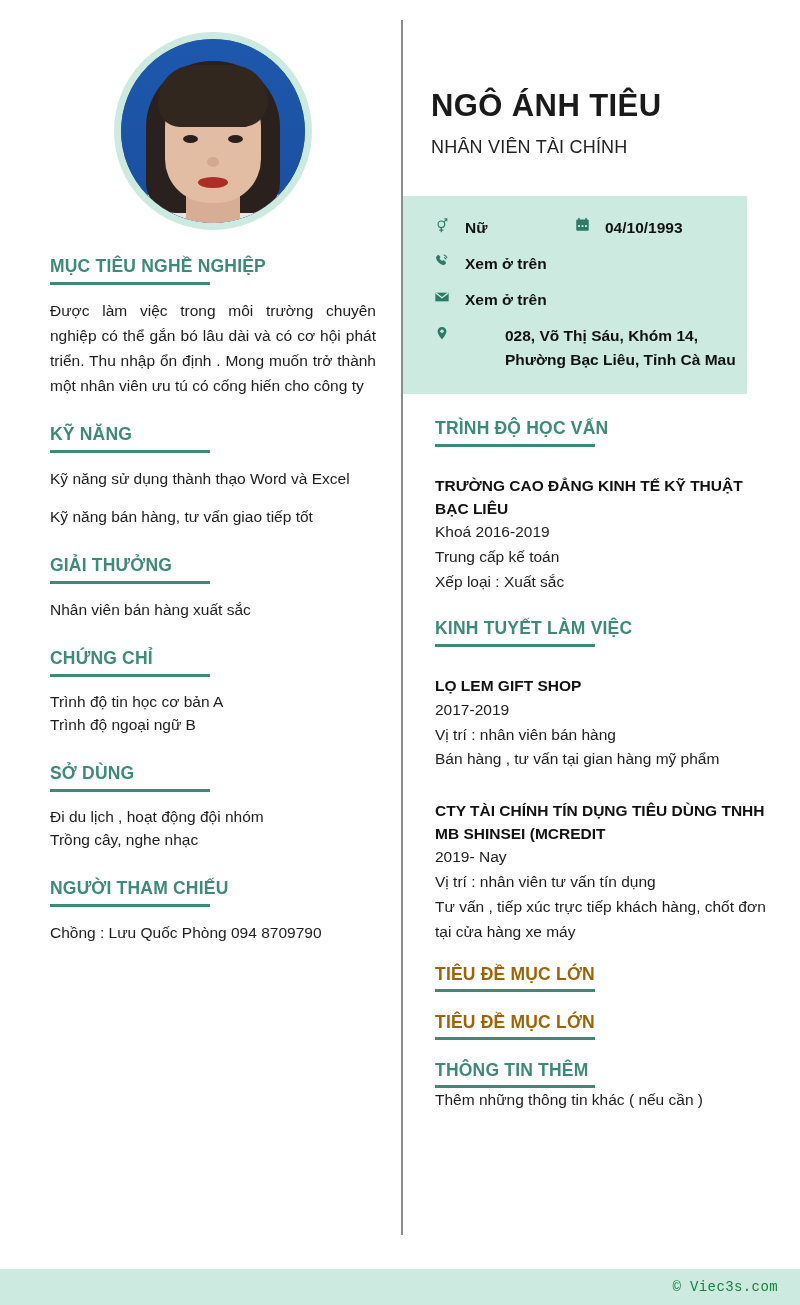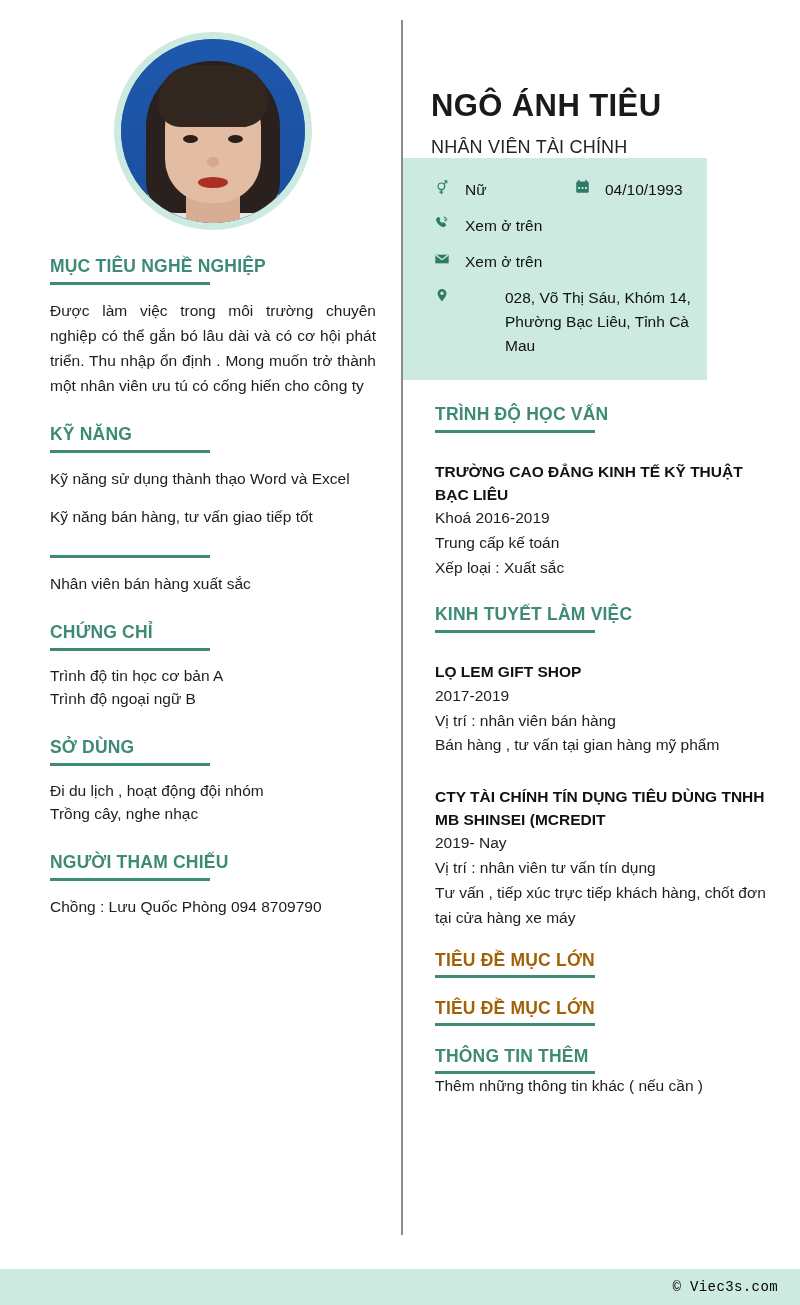--- a/index.html
+++ b/index.html
@@ -188,23 +188,25 @@
   }
   .job-title {
     margin-top: 13px;
     font-size: 18px;
     color: #222;
     letter-spacing: .2px;
   }
 
   
   .contact-card {
-    width: 304px;
+    margin-top: 38px;
+    width: 344px;
     background: #cdeae1;
     padding: 20px 0 22px 0;
+    font-weight: bold;
   }
   .contact-row {
     display: flex;
     align-items: flex-start;
     padding: 0 0 0 28px;
     margin-bottom: 12px;
   }
   .contact-row:last-child { margin-bottom: 0; gap: 40px; }
   .c-icon {
     width: 22px;
@@ -255,21 +257,21 @@
     height: 36px;
     background: #cdeae1;
     display: flex;
     align-items: center;
     justify-content: flex-end;
     padding-right: 22px;
   }
   .footer-text {
     font-family: "Liberation Mono", monospace;
     font-size: 14px;
-    color: #000000;
+    color: #15803d;
     letter-spacing: .4px;
   }
 </style>
 </head>
 <body>
 
 <div class="page">
 
   <div class="divider"></div>
 
@@ -301,20 +303,21 @@
     </div>
 
     <div class="sec-block">
       <div class="sec-heading">KỸ NĂNG</div>
       <div class="sec-rule"></div>
       <div class="body-text justify">Kỹ năng sử dụng thành thạo Word và Excel</div>
       <div class="body-text">Kỹ năng bán hàng, tư vấn giao tiếp tốt</div>
     </div>
 
     <div class="sec-block">
+      <div class="sec-heading">GIẢI THƯỞNG</div>
       <div class="sec-rule"></div>
       <div class="body-text">Nhân viên bán hàng xuất sắc</div>
     </div>
 
     <div class="sec-block">
       <div class="sec-heading">CHỨNG CHỈ</div>
       <div class="sec-rule"></div>
       <div class="body-text tight">Trình độ tin học cơ bản A</div>
       <div class="body-text tight" style="margin-top:0">Trình độ ngoại ngữ B</div>
     </div>

